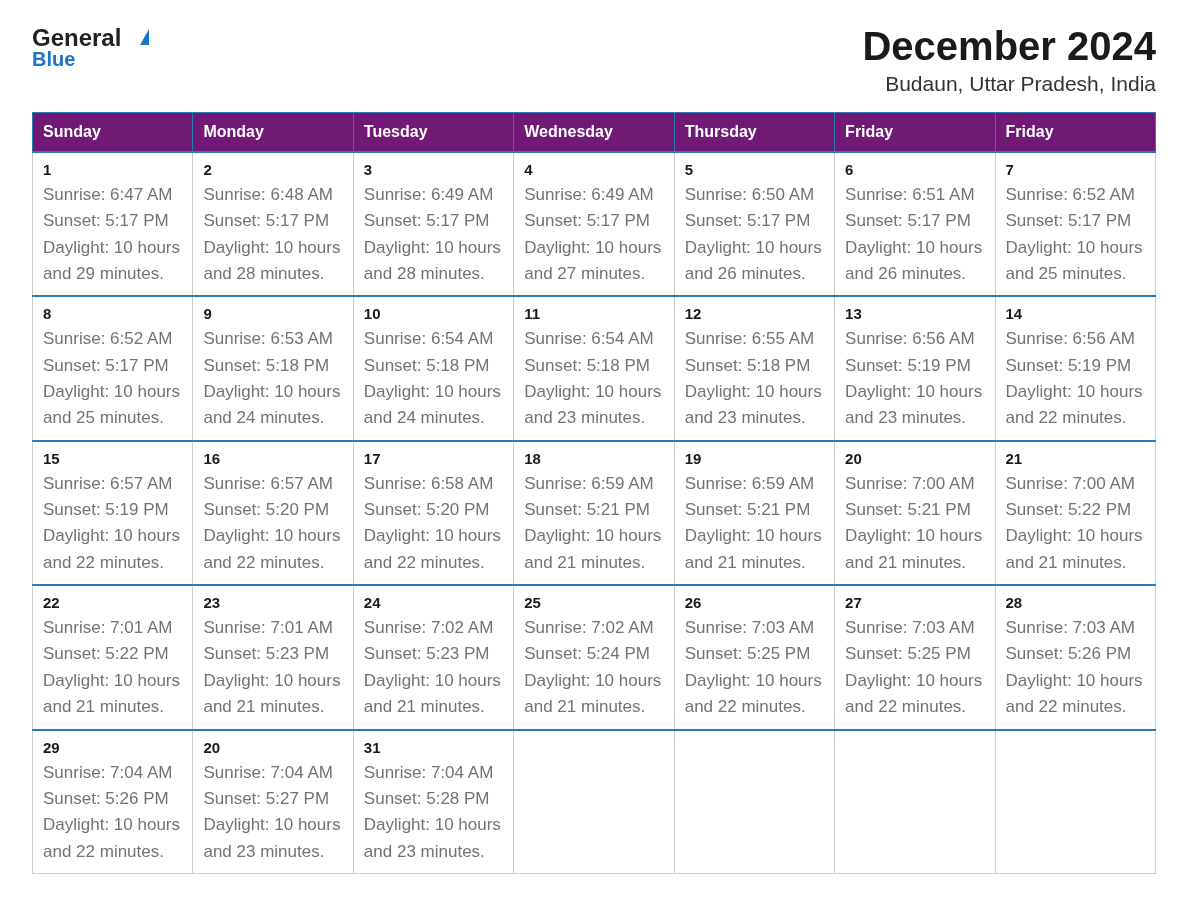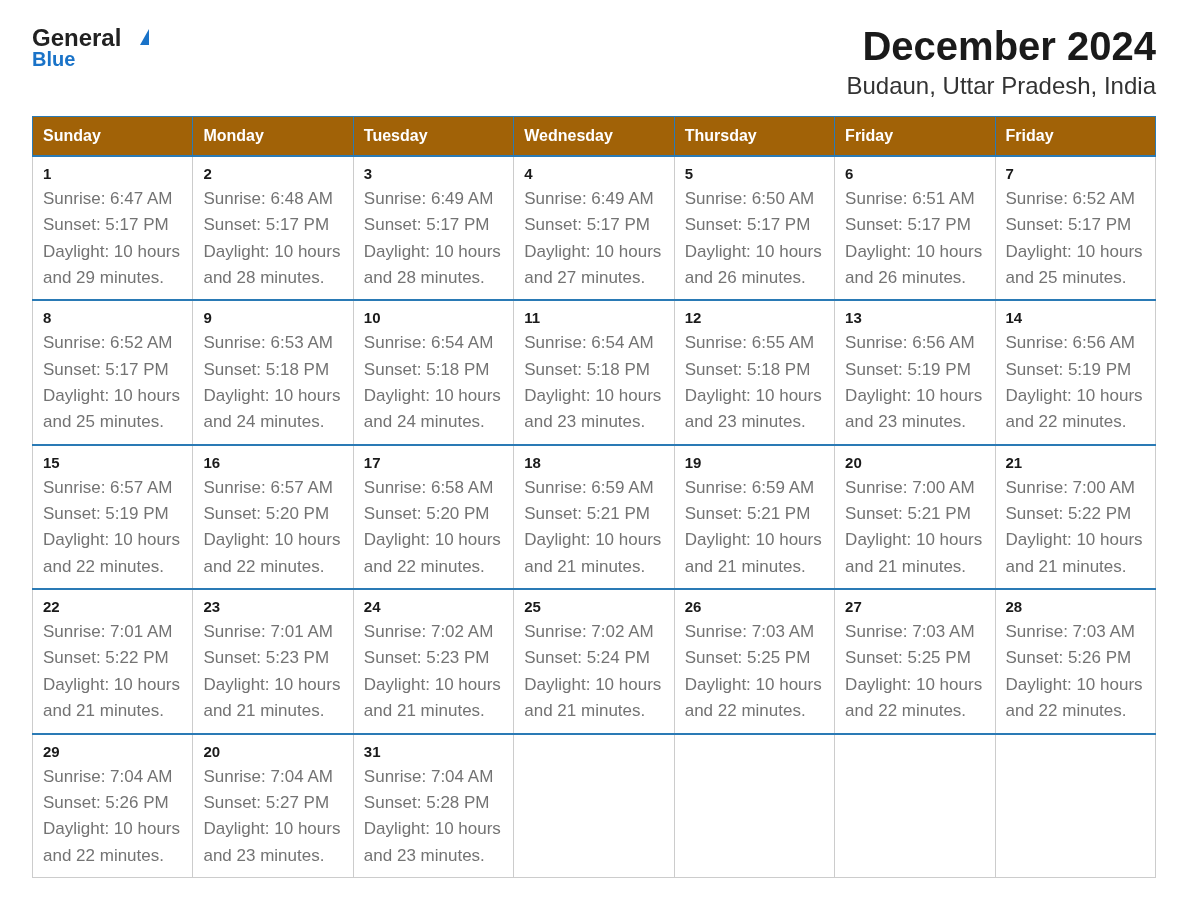--- a/index.html
+++ b/index.html
@@ -19,31 +19,31 @@
     .title-block {
       text-align: right;
     }
     .calendar-title {
       font-size: 40px;
       font-weight: bold;
       color: #1a1a1a;
       line-height: 1.1;
     }
     .calendar-subtitle {
-      font-size: 24px;
+      font-size: 21px;
       color: #333;
       margin-top: 4px;
     }
     .calendar {
       width: 100%;
       border-collapse: collapse;
       border: 1px solid #aaa;
     }
     .calendar th {
-      background: #a16207;
+      background: #701a75;
       color: #ffffff;
       font-size: 16px;
       font-weight: bold;
       padding: 10px 10px;
       text-align: left;
       border: 1px solid #2a7ab5;
     }
     .calendar td {
       vertical-align: top;
       padding: 8px 10px;

